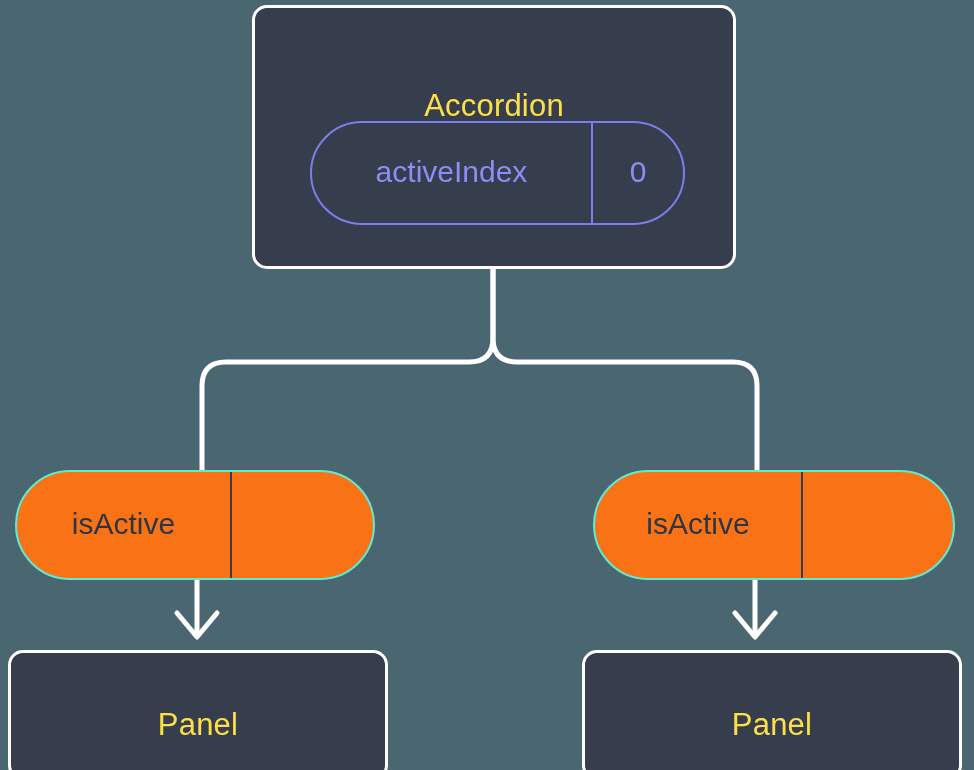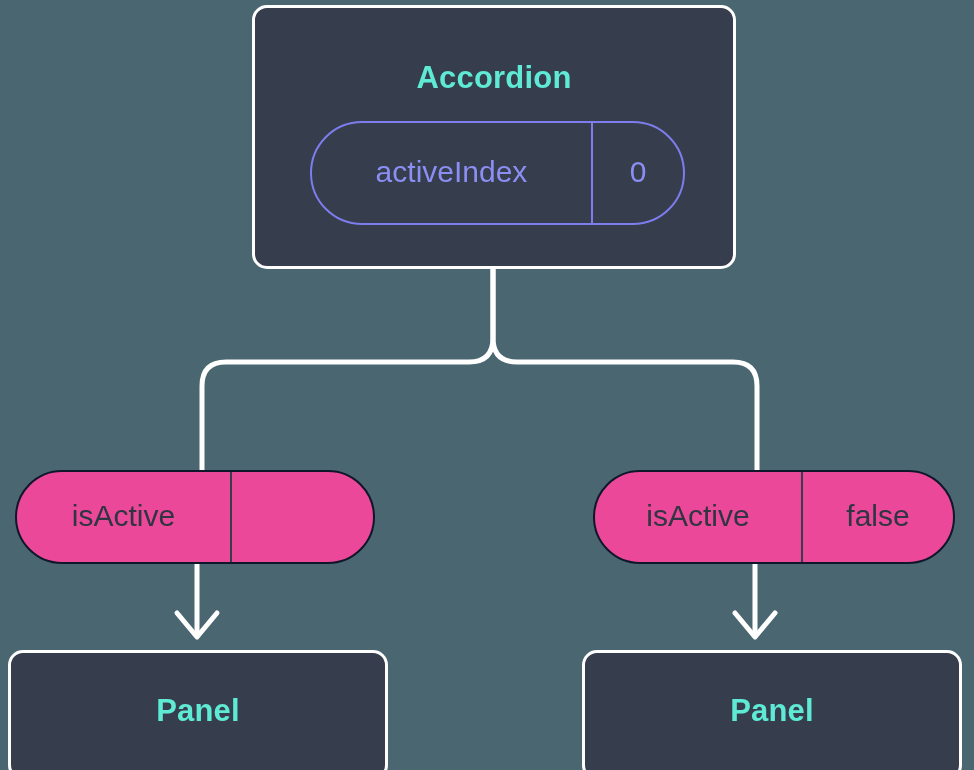--- a/index.html
+++ b/index.html
@@ -27,25 +27,26 @@
   .node-box {
     position:absolute;
     background:#363d4c;
     border:3px solid #ffffff;
     border-radius:15px;
     display:flex;
     flex-direction:column;
     align-items:center;
   }
   .node-title {
-    color:#5eead4;
+    color:#fde047;
     font-size:31px;
-    font-weight:700;
+    font-weight:400;
     letter-spacing:0.2px;
     white-space:nowrap;
+    margin-top:28px;
   }
 
   
   #accordion-node {
     left:252px; top:5px;
     width:484px; height:264px;
     justify-content:flex-start;
     padding-top:52px;
   }
 
@@ -79,23 +80,23 @@
   }
   .pill-outline .pill-val {
     flex:1;
     color:#8b8ef2;
     padding-bottom:3px;
   }
 
   
   .pill-filled {
     position:absolute;
-    height:94px;
-    background:#ec4899;
-    border:2px solid #0f172a;
+    height:110px;
+    background:#f97316;
+    border:2px solid #5eead4;
   }
   .pill-filled .pill-key,
   .pill-filled .pill-val {
     color:#2f3542;
     font-size:30px;
     padding-bottom:3px;
   }
   .pill-filled .pill-key {
     border-right:2px solid #363d4c;
   }
@@ -155,21 +156,20 @@
       <div class="pill-val">0</div>
     </div>
   </div>
 
   <div id="pill-left" class="pill pill-filled">
     <div class="pill-key">isActive</div>
   </div>
 
   <div id="pill-right" class="pill pill-filled">
     <div class="pill-key">isActive</div>
-    <div class="pill-val">false</div>
   </div>
 
   <div id="panel-left" class="node-box panel-box">
     <div class="node-title">Panel</div>
   </div>
 
   <div id="panel-right" class="node-box panel-box">
     <div class="node-title">Panel</div>
   </div>
 

